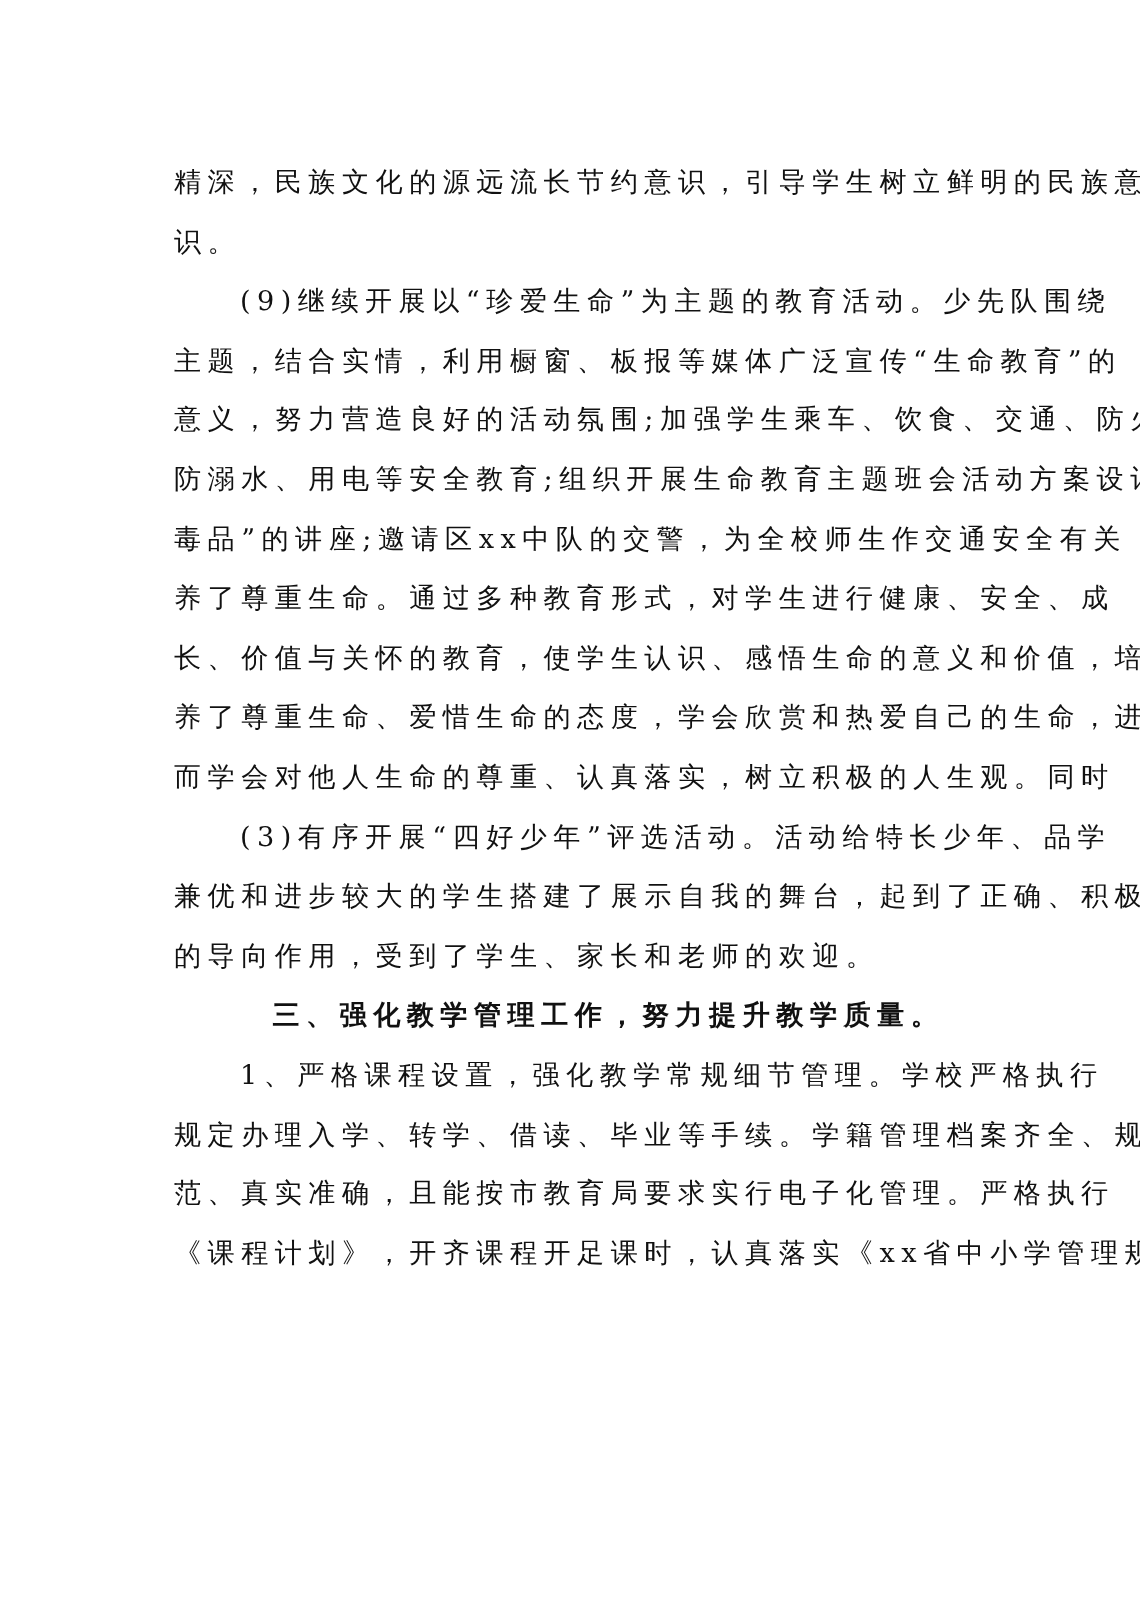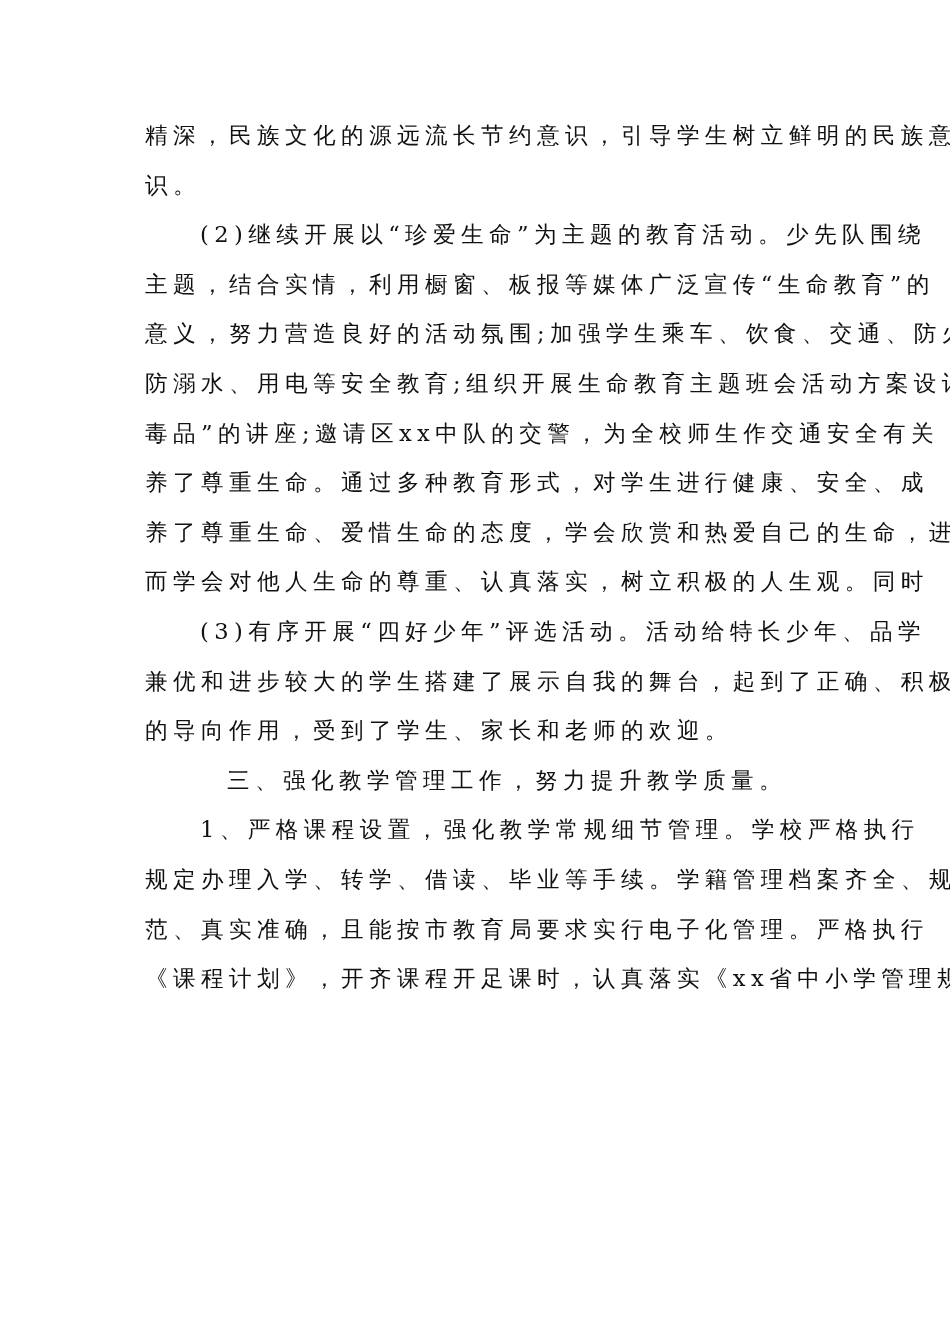--- a/index.html
+++ b/index.html
@@ -1,35 +1,36 @@
 <!DOCTYPE html>
 <html><head>
 <meta charset="utf-8">
 <style>
   html, body { margin:0; padding:0; background:#ffffff; }
   body { width:950px; height:1344px; position:relative; overflow:hidden;
          font-family: "DejaVu Serif", "Liberation Serif", serif; color:#111; }
-  .page { position:absolute; left:145px; top:118px; width:680px; }
+  .page { position:absolute; left:145px; top:135px; width:680px; }
   .line { height:49.6px; line-height:34px; font-size:22.6px; white-space:nowrap;
           letter-spacing:5.4px; }
   .indent1 { padding-left:55px; }
-  .indent2 { padding-left:82px; }
+  .indent2 { padding-left:82px;font-weight:bold; }
 </style>
 </head>
 <body>
 
 <div class="page">
   <div class="line">精深，民族文化的源远流长节约意识，引导学生树立鲜明的民族意</div>
   <div class="line">识。</div>
-  <div class="line indent1">(2)继续开展以“珍爱生命”为主题的教育活动。少先队围绕</div>
+  <div class="line indent1">(9)继续开展以“珍爱生命”为主题的教育活动。少先队围绕</div>
   <div class="line">主题，结合实情，利用橱窗、板报等媒体广泛宣传“生命教育”的</div>
   <div class="line">意义，努力营造良好的活动氛围;加强学生乘车、饮食、交通、防火、</div>
   <div class="line">防溺水、用电等安全教育;组织开展生命教育主题班会活动方案设计</div>
   <div class="line">毒品”的讲座;邀请区xx中队的交警，为全校师生作交通安全有关</div>
   <div class="line">养了尊重生命。通过多种教育形式，对学生进行健康、安全、成</div>
+  <div class="line">长、价值与关怀的教育，使学生认识、感悟生命的意义和价值，培</div>
   <div class="line">养了尊重生命、爱惜生命的态度，学会欣赏和热爱自己的生命，进</div>
   <div class="line">而学会对他人生命的尊重、认真落实，树立积极的人生观。同时</div>
   <div class="line indent1">(3)有序开展“四好少年”评选活动。活动给特长少年、品学</div>
   <div class="line">兼优和进步较大的学生搭建了展示自我的舞台，起到了正确、积极</div>
   <div class="line">的导向作用，受到了学生、家长和老师的欢迎。</div>
   <div class="line indent2">三、强化教学管理工作，努力提升教学质量。</div>
   <div class="line indent1">1、严格课程设置，强化教学常规细节管理。学校严格执行</div>
   <div class="line">规定办理入学、转学、借读、毕业等手续。学籍管理档案齐全、规</div>
   <div class="line">范、真实准确，且能按市教育局要求实行电子化管理。严格执行</div>
   <div class="line">《课程计划》，开齐课程开足课时，认真落实《xx省中小学管理规</div>

